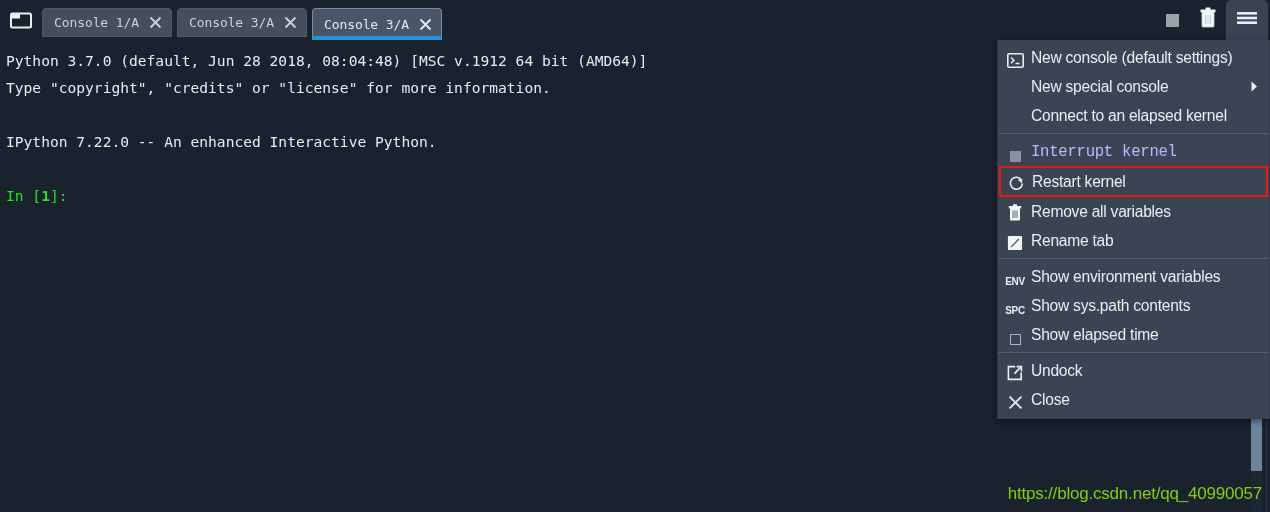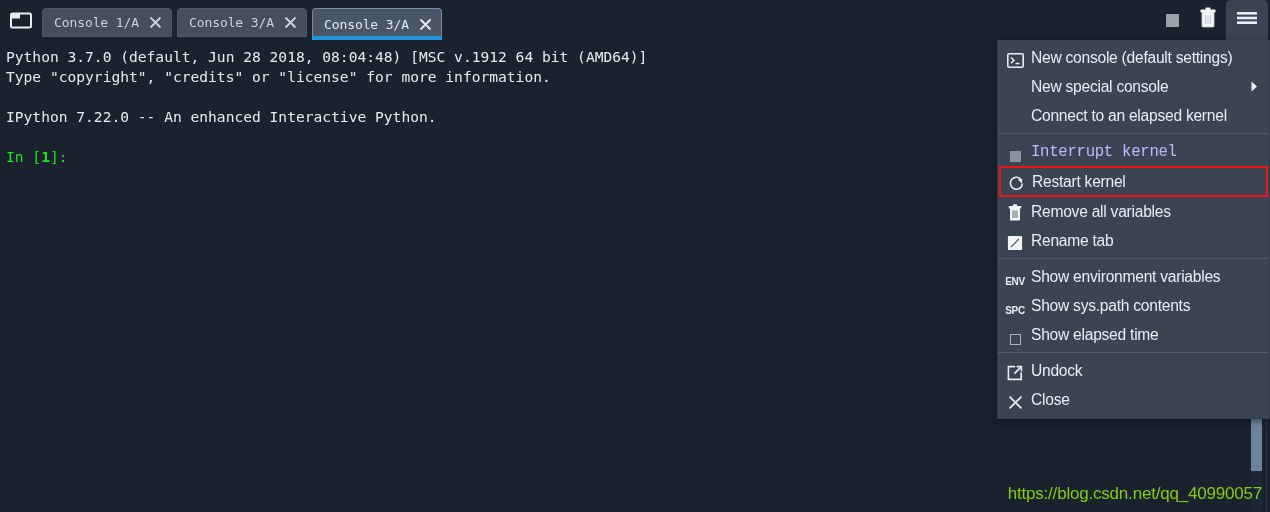--- a/index.html
+++ b/index.html
@@ -107,21 +107,21 @@
   
   .console {
     position: absolute;
     top: 40px; left: 0;
     width: 1270px;
     height: 472px;
     background: #19222d;
     padding: 7px 0 0 6px;
     font-family: "DejaVu Sans Mono", monospace;
     font-size: 14.6px;
-    line-height: 20px;
+    line-height: 27px;
     color: #e6edf3;
     white-space: pre;
     overflow: hidden;
   }
   .console .blank { height: 20px; }
   .prompt-in { color: #1ee51e; }
   .prompt-num { color: #1ee51e; font-weight: bold; }
 
   
   .scroll-track {

